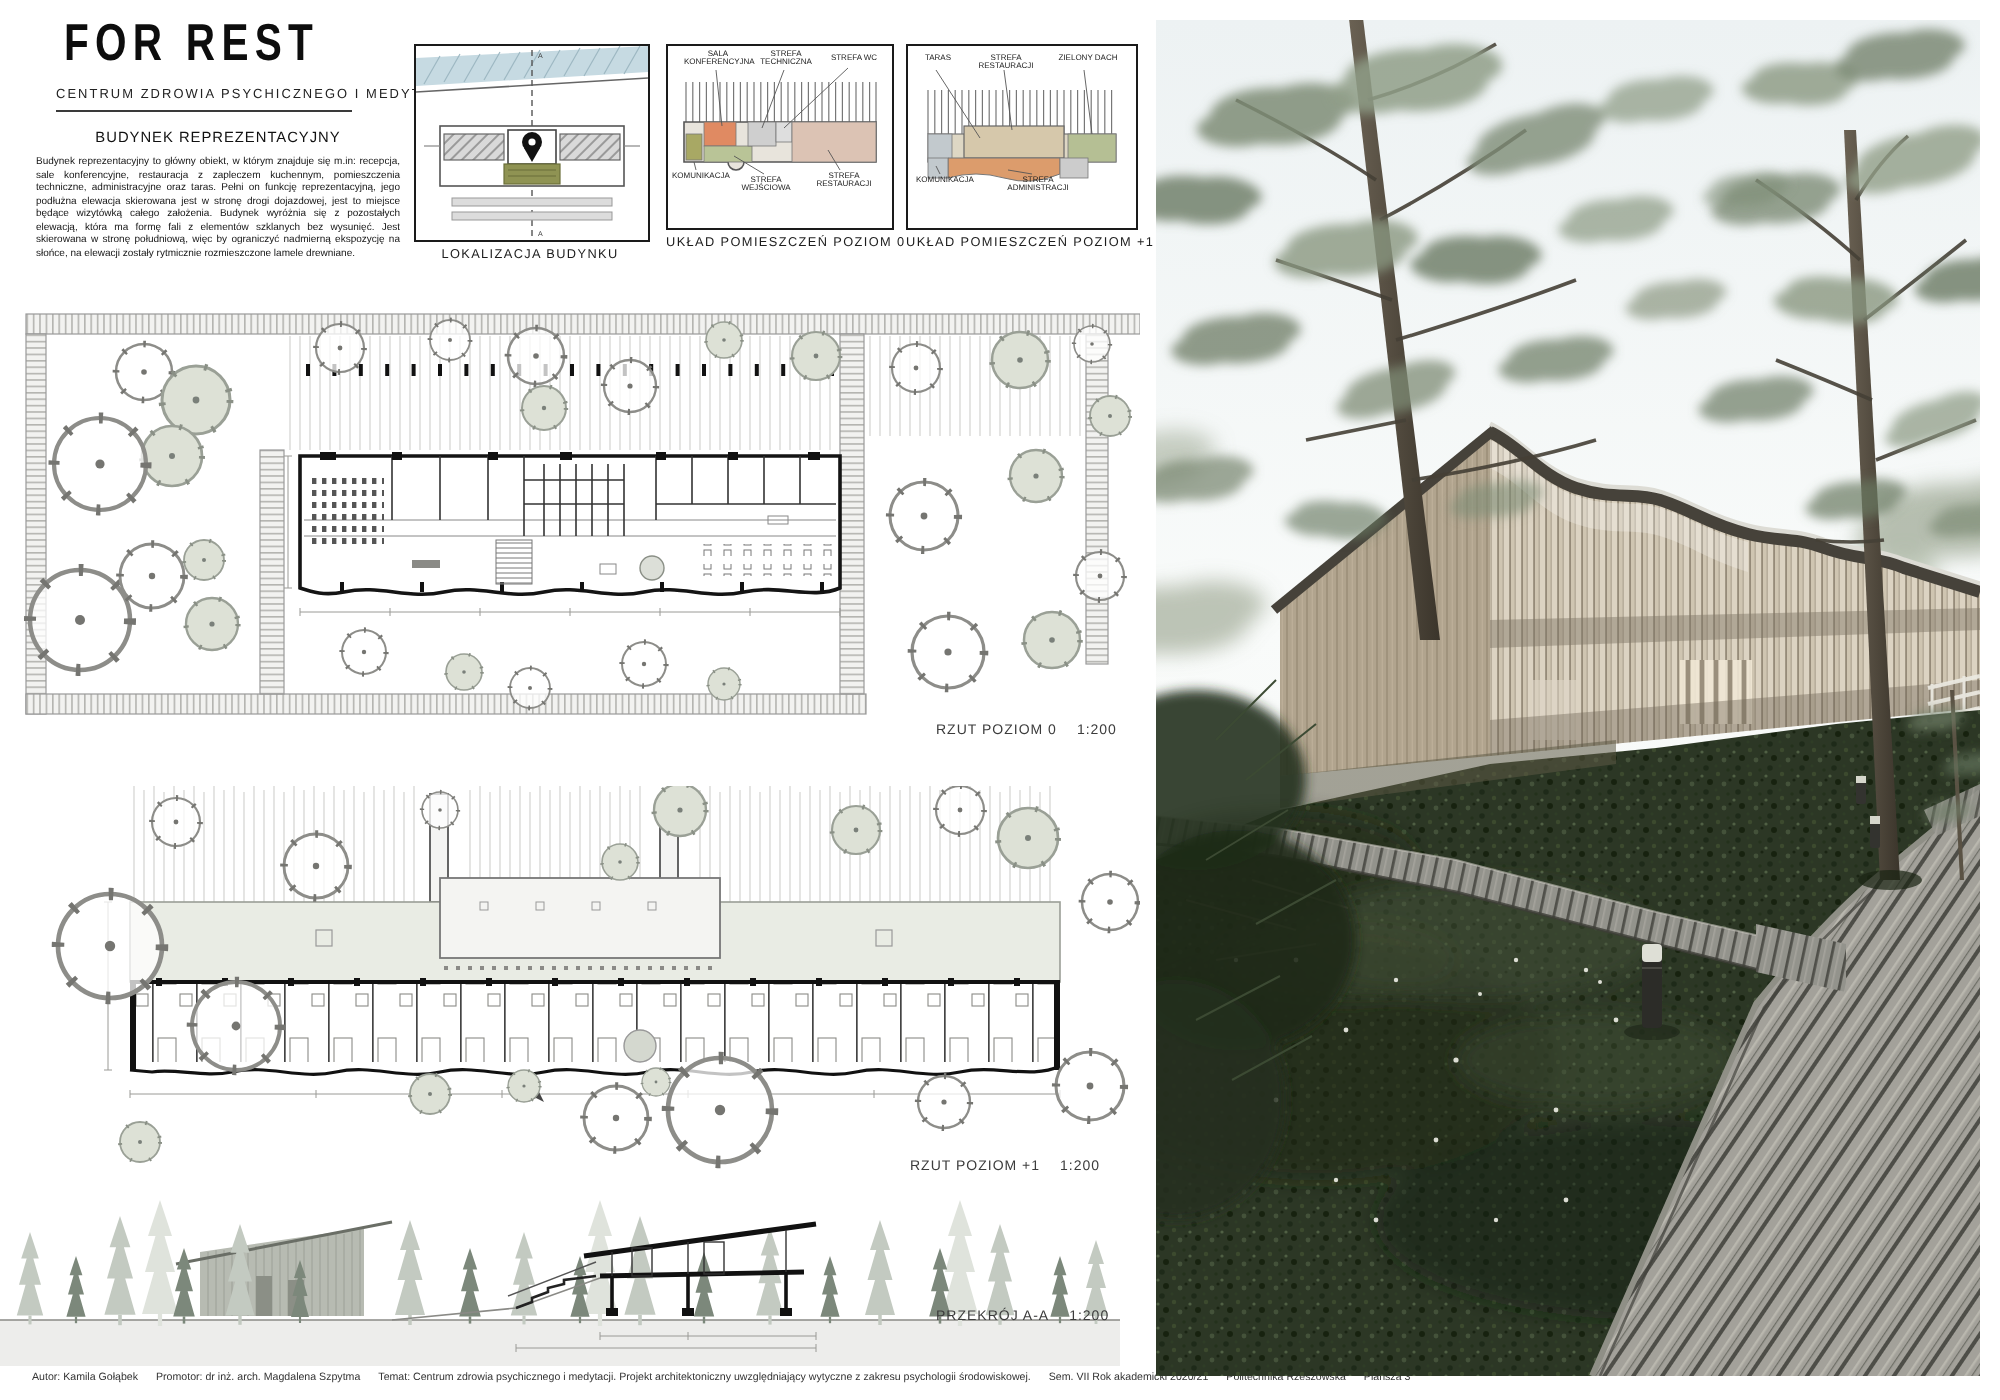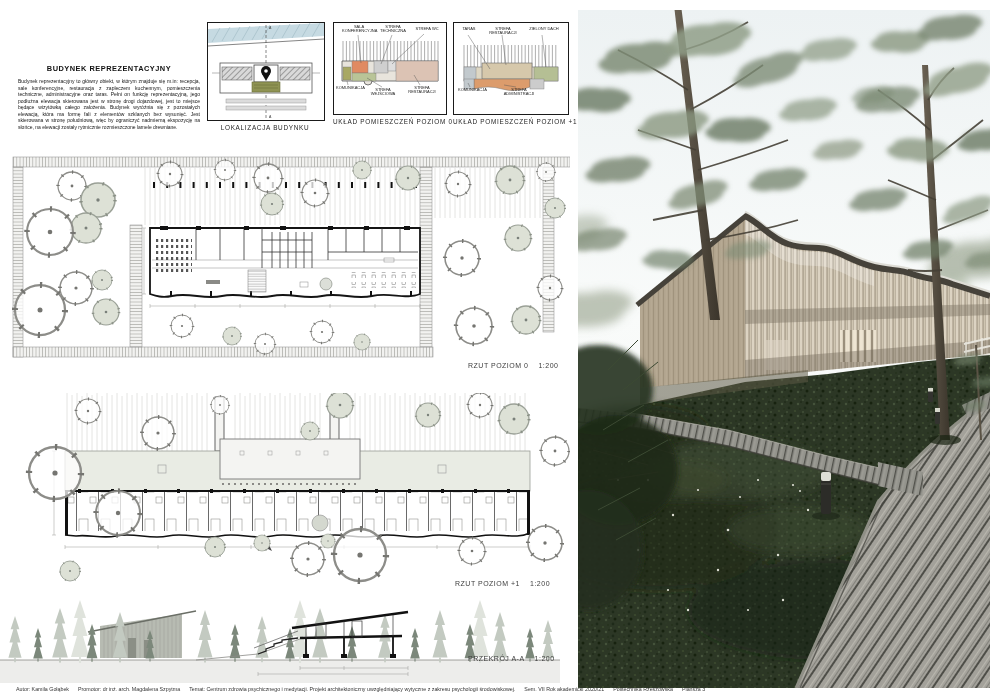--- a/index.html
+++ b/index.html
@@ -11,41 +11,52 @@
   .logo-block{left:28px;top:8px;width:160px;}
   .logo-row{display:flex;align-items:flex-start;gap:4px;}
   .logo-title{font-weight:700;font-size:26px;letter-spacing:4px;line-height:1;
               transform:scaleX(.78);transform-origin:left top;white-space:nowrap;color:#0d0d0d;}
   .logo-subtitle{margin-top:4px;font-size:6.6px;letter-spacing:1.05px;color:#222;white-space:nowrap;
                  transform:scaleX(.98);transform-origin:left top;}
   .logo-rule{margin-top:4px;width:148px;border-top:1.3px solid #3a3a3a;}
 
   
   .intro{left:18px;top:64px;width:182px;}
-  .intro-title{font-size:7.4px;font-weight:700;letter-spacing:.5px;text-align:center;margin-bottom:5px;}
+  .intro-title{font-size:7.4px;font-weight:400;letter-spacing:.5px;text-align:center;margin-bottom:5px;}
   .intro-body{font-size:5px;line-height:1.3;text-align:justify;color:#151515;}
 
   
   .dcard{border:1.5px solid #1a1a1a;background:#fff;overflow:hidden;}
   .dcaption{font-size:6.4px;letter-spacing:.7px;color:#1d1d1d;text-align:center;white-space:nowrap;}
   .dlabel{position:absolute;font-size:4px;line-height:1.12;text-align:center;color:#222;z-index:3;}
 
   
   .plan-cap{display:flex;gap:10px;font-size:7px;letter-spacing:.5px;color:#3c3c3c;white-space:nowrap;}
 
   
   .footer{left:16px;top:686px;width:552px;display:flex;gap:9px;font-size:5.3px;color:#333;white-space:nowrap;}
 
   svg{display:block;}
 </style>
 </head>
 <body>
 
 <div class="board">
 
+  <div class="abs logo-block">
+    <div class="logo-row">
+      <svg width="23" height="32" viewBox="0 0 23 32">
+        <polygon points="2,23 15,2 15,23" fill="#0d0d0d"></polygon>
+        <rect x="15" y="2" width="7" height="28" fill="#0d0d0d"></rect>
+      </svg>
+      <div class="logo-title">FOR REST</div>
+    </div>
+    <div class="logo-subtitle">CENTRUM ZDROWIA PSYCHICZNEGO I MEDYTACJI</div>
+    <div class="logo-rule"></div>
+  </div>
 
   <div class="abs intro">
     <div class="intro-title">BUDYNEK REPREZENTACYJNY</div>
     <div class="intro-body">Budynek reprezentacyjny to główny obiekt, w którym znajduje się m.in: recepcja, sale konferencyjne, restauracja z zapleczem kuchennym, pomieszczenia techniczne, administracyjne oraz taras. Pełni on funkcję reprezentacyjną, jego podłużna elewacja skierowana jest w stronę drogi dojazdowej, jest to miejsce będące wizytówką całego założenia. Budynek wyróżnia się z pozostałych elewacją, która ma formę fali z elementów szklanych bez wysunięć. Jest skierowana w stronę południową, więc by ograniczyć nadmierną ekspozycję na słońce, na elewacji zostały rytmicznie rozmieszczone lamele drewniane.</div>
   </div>
 
   <div class="abs dcard" style="left:207px;top:22px;width:116px;height:97px;">
     <svg width="116" height="97" viewBox="0 0 116 97">
       <defs>
         <pattern id="dgh" width="4" height="4" patternUnits="userSpaceOnUse" patternTransform="rotate(45)">

